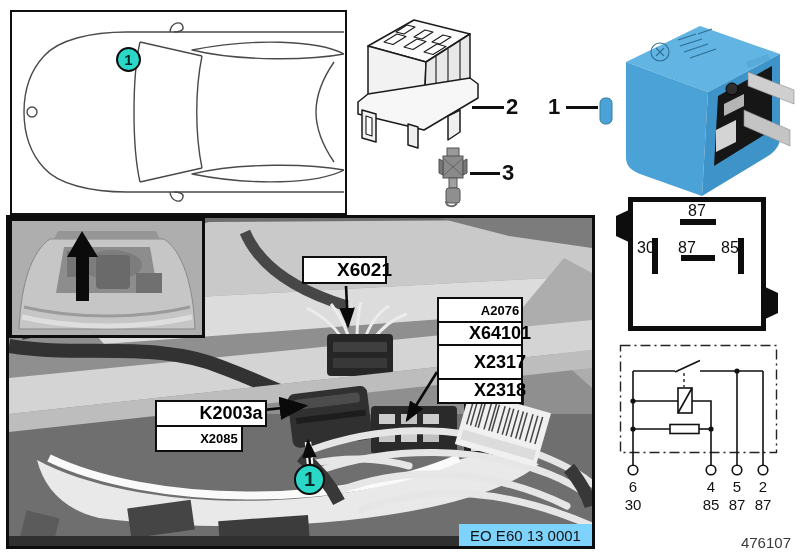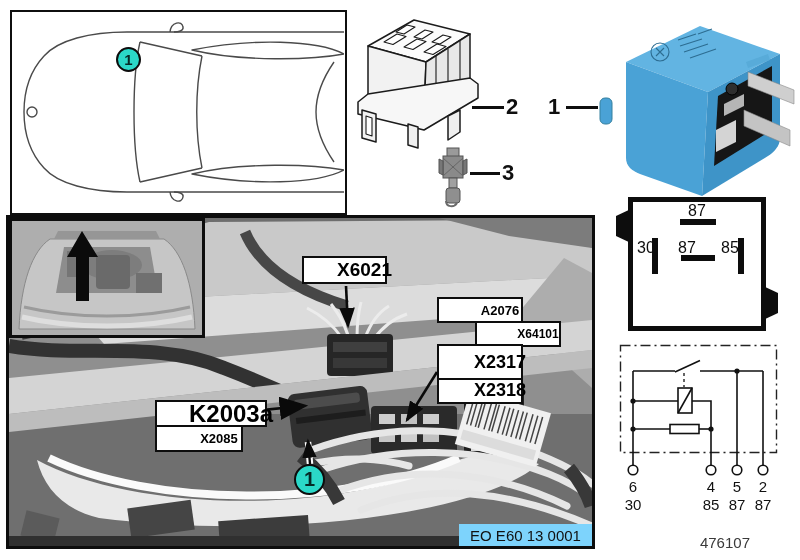--- a/index.html
+++ b/index.html
@@ -31,21 +31,21 @@
     position:absolute;background:#fff;border:2.5px solid #0d0d0d;box-sizing:border-box;
     display:flex;align-items:center;justify-content:center;
     font-weight:bold;color:#000;padding-left:40px;
   }
   .stack .plabel{position:relative;}
   .stack .plabel + .plabel{margin-top:-2.5px;}
   #eo-stamp{
     position:absolute;right:0;bottom:0;width:133px;height:22px;background:#7dd3fc;
     display:flex;align-items:center;justify-content:center;font-size:15px;color:#111;
   }
-  #doc-number{left:686px;top:534px;width:64px;text-align:right;font-size:15px;color:#3a3a3a;}
+  #doc-number{left:727px;top:534px;width:64px;text-align:right;font-size:15px;color:#3a3a3a;}
   svg{display:block;}
 </style>
 </head>
 <body>
 
 <div id="stage">
 
   <div id="car-panel" class="abs">
     <svg width="332" height="200" viewBox="0 0 332 200">
       <g fill="none" stroke="#4a4a4a" stroke-width="1.4" stroke-linejoin="round">
@@ -284,27 +284,27 @@
         <path d="M 10,96 C 60,108 130,108 180,96" stroke="#dedede" stroke-width="5" fill="none"></path>
         <path d="M 12,86 C 62,98 128,98 178,86" stroke="#9b9b9b" stroke-width="3" fill="none"></path>
         <polygon points="70,10 55,36 64,36 64,80 77,80 77,36 86,36" fill="#0b0b0b"></polygon>
       </svg>
     </div>
 
     <div class="plabel" style="left:293px;top:38px;width:85px;height:28px;font-size:19px;">X6021</div>
 
     <div class="abs stack" style="left:428px;top:79px;width:86px;">
       <div class="plabel" style="width:86px;height:26px;font-size:13px;">A2076</div>
-      <div class="plabel" style="width:86px;height:26px;font-size:12px;margin-left:38px;">X64101</div>
+      <div class="plabel" style="width:86px;height:26px;font-size:18px;">X64101</div>
       <div class="plabel" style="width:86px;height:36px;font-size:18px;">X2317</div>
       <div class="plabel" style="width:86px;height:26px;font-size:18px;">X2318</div>
     </div>
 
     <div class="abs stack" style="left:146px;top:182px;width:88px;">
-      <div class="plabel" style="width:112px;height:27px;font-size:24px;">K2003a</div>
+      <div class="plabel" style="width:112px;height:27px;font-size:18px;">K2003a</div>
       <div class="plabel" style="width:88px;height:27px;font-size:13px;">X2085</div>
     </div>
 
     <div class="marker abs" style="left:285px;top:246px;width:31px;height:31px;font-size:20px;">
       <span>1</span>
     </div>
 
     <div id="eo-stamp">EO E60 13 0001</div>
   </div>
 

